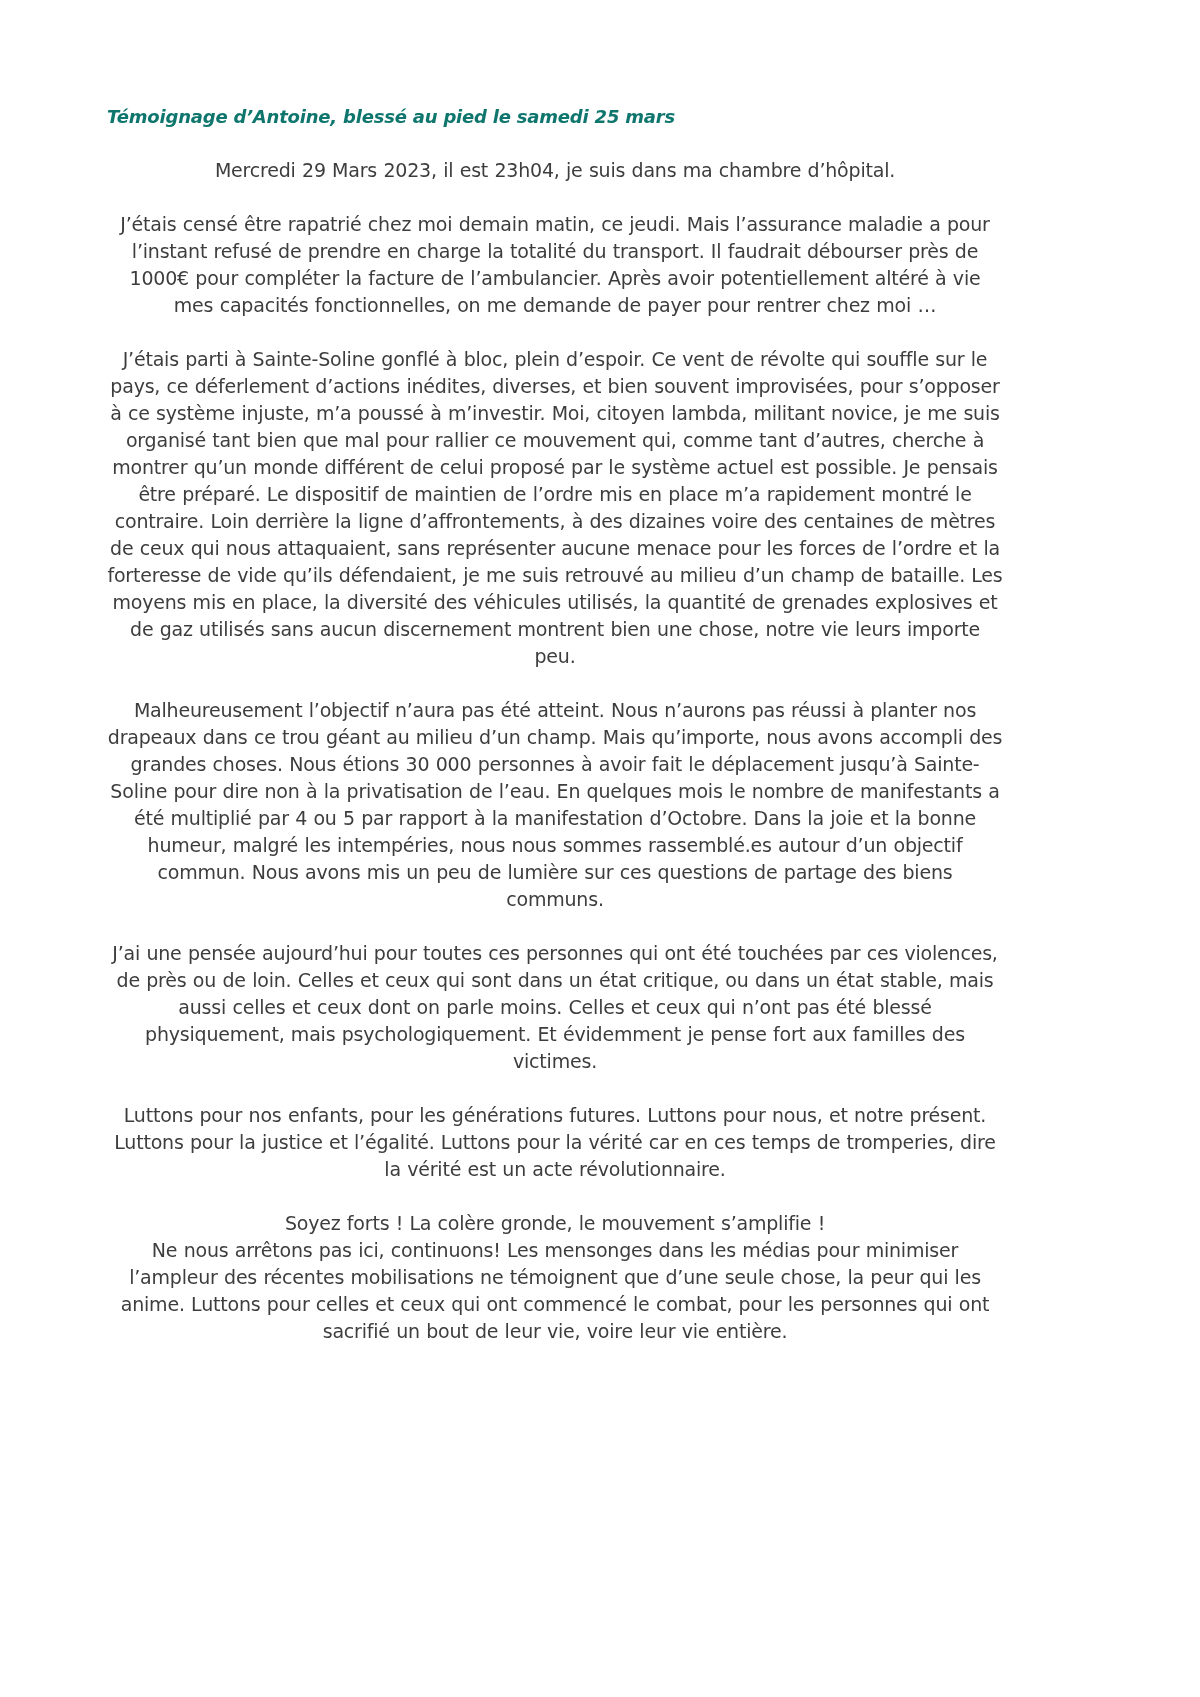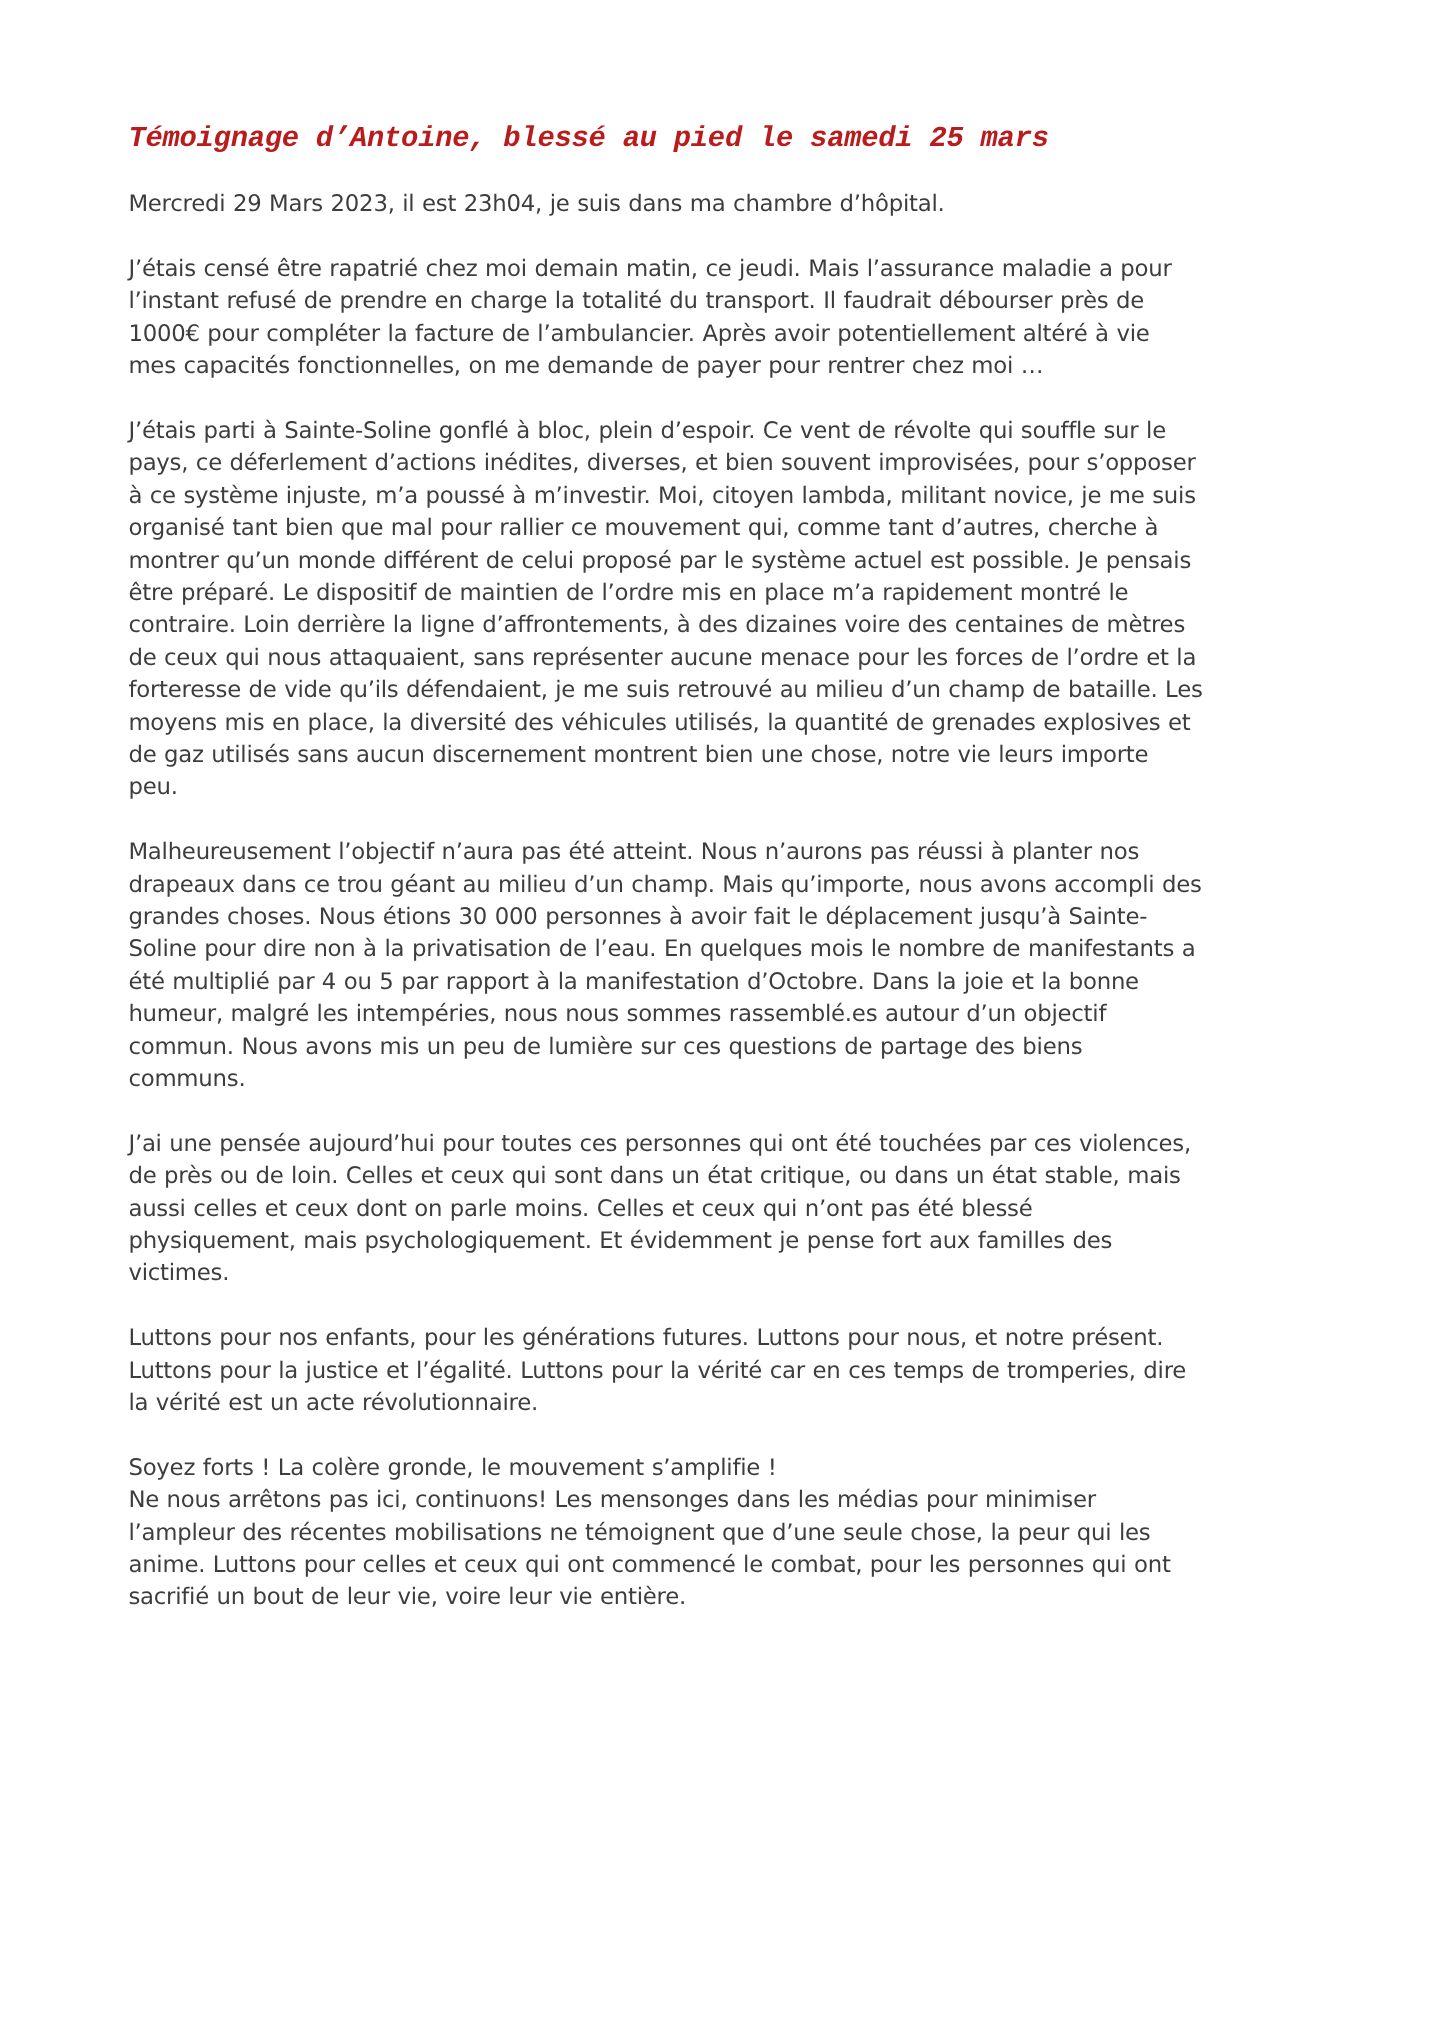--- a/index.html
+++ b/index.html
@@ -15,34 +15,33 @@
   }
   .page {
     box-sizing: border-box;
     width: 1200px;
     min-height: 1697px;
     padding: 103px 197px 60px 107px;
     background: #ffffff;
   }
   .doc-title {
     margin: 0 0 27px 0;
-    font-size: 24px;
+    font-size: 18px;
     line-height: 27px;
     font-weight: bold;
     font-style: italic;
-    color: #b91c1c;
+    color: #0f766e;
     letter-spacing: -0.2px;
-    font-family: Liberation Mono, monospace;
   }
   .para {
     margin: 16px 0 27px 0;
     font-size: 19px;
     line-height: 27px;
     letter-spacing: -0.2px;
-    text-align: left;
+    text-align: center;
     word-spacing: 0.5px;
   }
   .para:last-child {
     margin-bottom: 0;
   }
   .line {
     display: block;
   }
 </style>
 </head>

